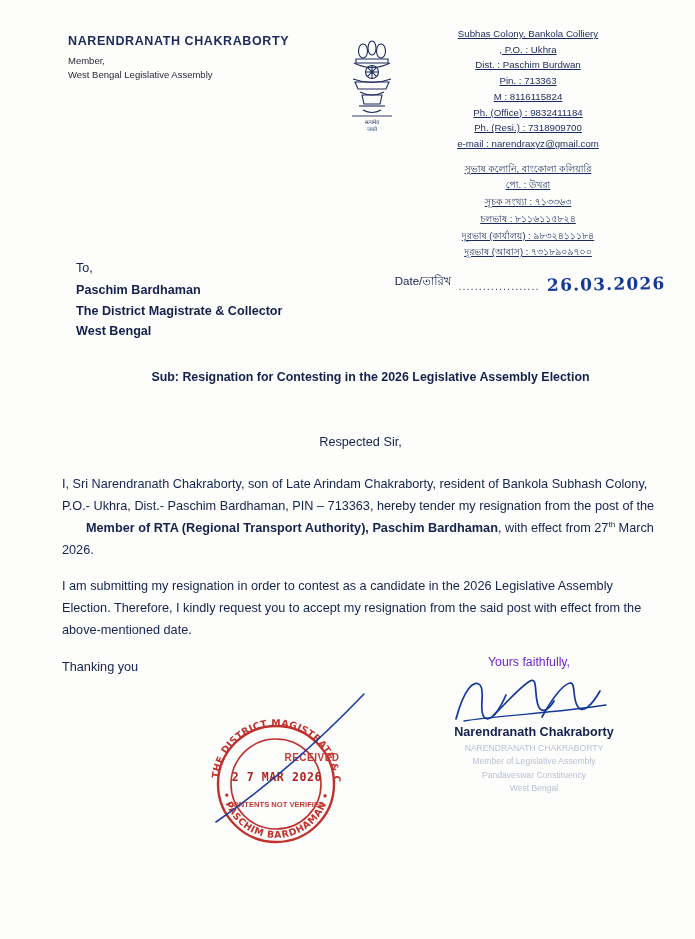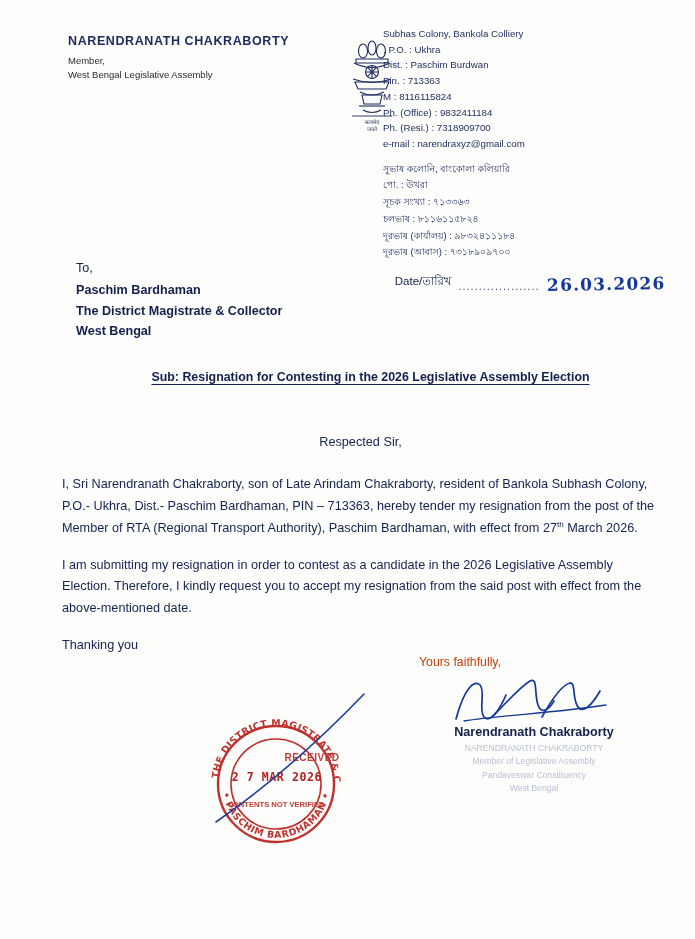--- a/index.html
+++ b/index.html
@@ -58,24 +58,25 @@
     width: 56px;
     height: 110px;
     color: #1b2a5c;
   }
 
   .lh-right {
     position: absolute;
     right: 22px;
     top: 0;
     width: 290px;
-    text-align: left;
+    text-align: center;
     font-size: 9.7px;
     line-height: 1.62;
     color: #1b2a5c;
+    text-decoration: underline;
   }
   .lh-right .ln { white-space: nowrap; }
   .lh-bengali {
     margin-top: 9px;
     font-size: 9.4px;
     line-height: 1.78;
     color: #1b2a5c;
   }
 
   
@@ -116,53 +117,52 @@
 
   
   .subject {
     position: absolute;
     left: 76px;
     right: 30px;
     top: 370px;
     font-size: 12.4px;
     font-weight: bold;
     color: #13204d;
-    text-decoration: underline;
     text-underline-offset: 3px;
     text-align: center;
   }
 
   
   .body-text {
     position: absolute;
     left: 62px;
     right: 36px;
     top: 432px;
     font-size: 12.7px;
     line-height: 1.72;
     color: #14234f;
   }
   .body-text p { margin: 0 0 15px 0; }
-  .body-text .b { font-weight: normal; }
+  .body-text .b { font-weight: bold; margin-left: 24px; }
   .body-text sup { font-size: 8px; }
   .salutation { margin-bottom: 20px !important; text-align: center; }
   .thanks { margin-top: 22px; }
 
   
   .sign-block {
     position: absolute;
     right: 46px;
     top: 655px;
     width: 230px;
     text-align: center;
   }
   .yours {
     font-size: 12.3px;
-    color: #c2410c;
-    text-align: left;
+    color: #6d28d9;
+    text-align: center;
     padding-right: 10px;
   }
   .sig-svg { display: block; margin: 2px auto -6px; }
   .sign-name {
     font-size: 12.6px;
     font-weight: bold;
     color: #13204d;
     margin-top: 2px;
   }
   .sign-faint {

